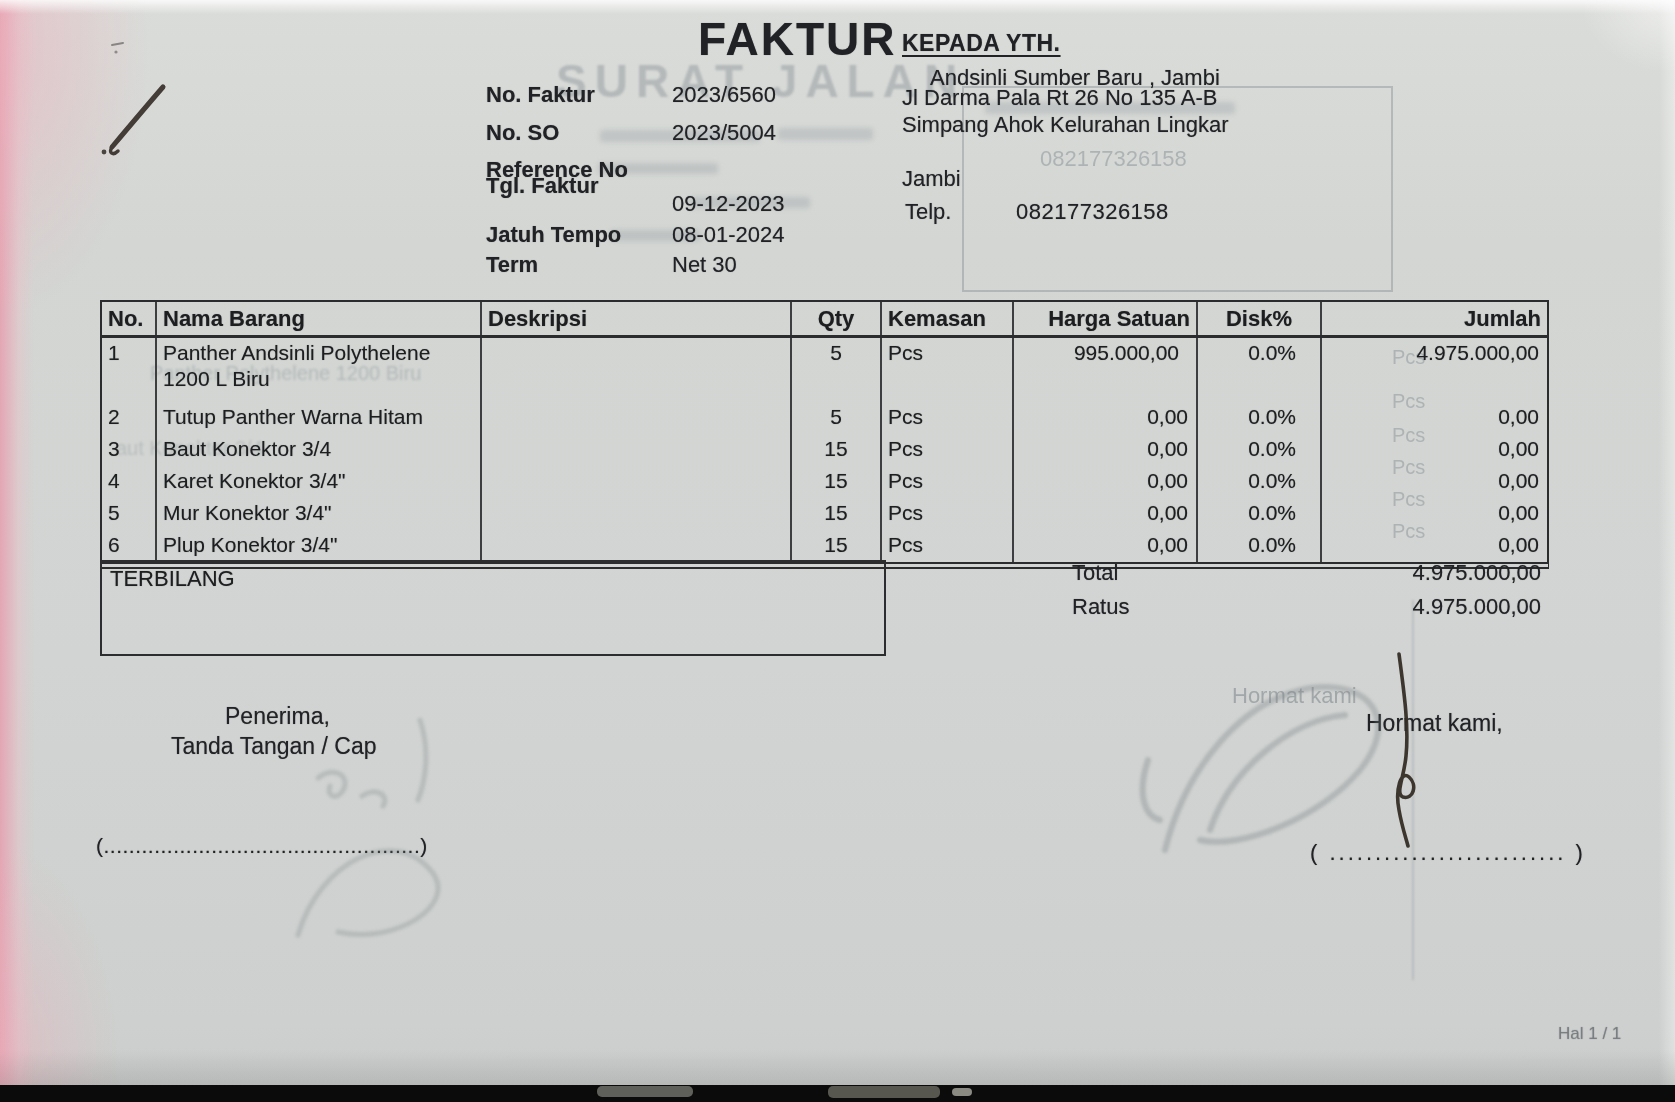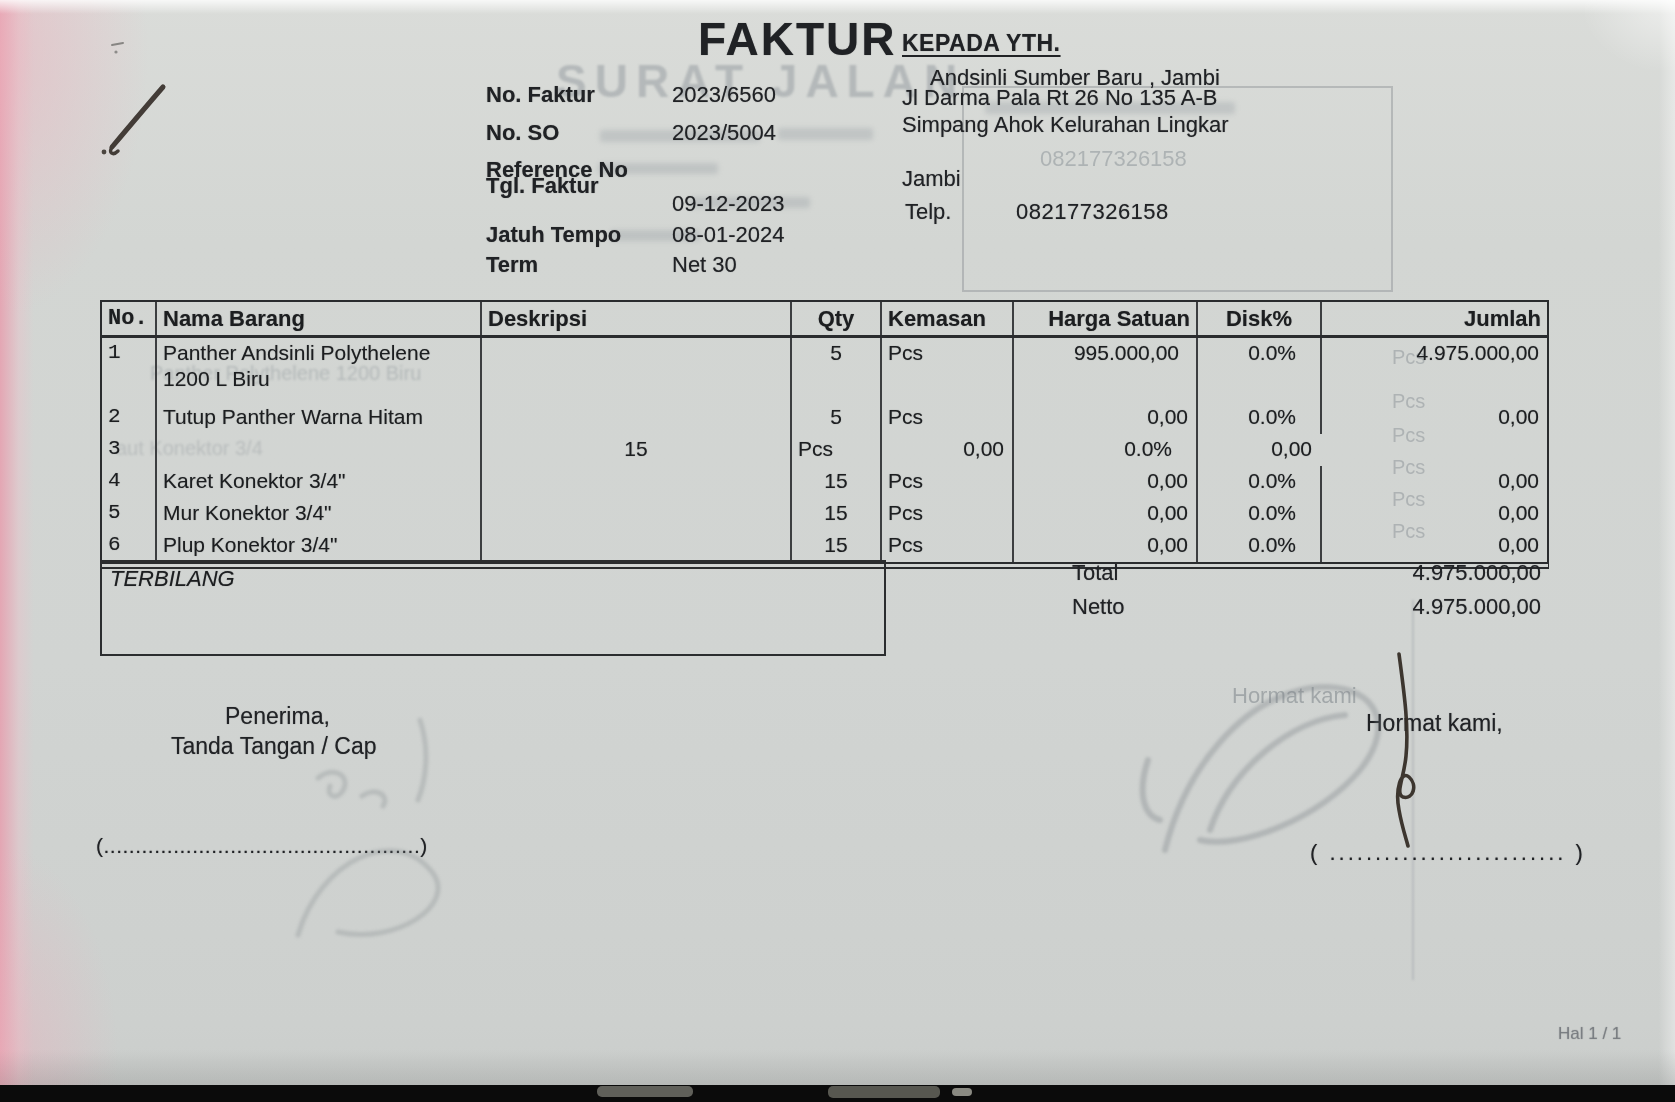--- a/index.html
+++ b/index.html
@@ -51,28 +51,28 @@
   #ghost-item2{left:116px;top:437px;font-size:20px;color:rgba(122,130,136,.28);filter:blur(1px);}
   #hal-label{left:1558px;top:1024px;font-size:17px;color:rgba(108,114,122,.5);filter:blur(.4px);}
 
   
   #items-table{position:absolute;left:100px;top:300px;width:1445px;
                border:2px solid #2a2c2e;border-bottom:7px double #2a2c2e;box-sizing:content-box;}
   .trow{display:grid;grid-template-columns:53px 325px 310px 90px 132px 184px 124px 227px;}
   .trow.head{border-bottom:3px solid #2a2c2e;}
   .cell{border-left:2px solid #3c3e40;box-sizing:border-box;font-size:21px;line-height:26px;
         padding:2px 6px;overflow:hidden;text-shadow:0 0 1px rgba(30,32,35,.4);}
-  .cell:first-child{border-left:none;font-family:Liberation Mono, monospace;}
+  .cell:first-child{border-left:none;}
   .head .cell{font-size:22px;font-weight:bold;display:flex;align-items:center;min-height:33px;padding-top:0;padding-bottom:0;}
   .r-tall .cell{min-height:64px;}
   .r-std .cell{min-height:32px;}
 
   
   #terbilang-box{position:absolute;left:100px;top:560px;width:782px;height:92px;border:2px solid #2b2d2f;}
-  #terbilang-label{position:absolute;left:8px;top:4px;font-size:22px;white-space:nowrap;text-shadow:0 0 1px rgba(30,32,35,.45);font-style:italic;}
+  #terbilang-label{position:absolute;left:8px;top:4px;font-size:22px;white-space:nowrap;text-shadow:0 0 1px rgba(30,32,35,.45);}
   #terbilang-text{position:absolute;left:8px;top:48px;font-size:22px;white-space:nowrap;text-shadow:0 0 1px rgba(30,32,35,.45);}
   .total-label{left:1072px;font-size:22px;}
   .total-value{left:1305px;width:236px;text-align:right;font-size:22px;}
 
   
   #penerima-1{left:225px;top:703px;font-size:23px;}
   #penerima-2{left:171px;top:733px;font-size:23px;}
   #left-sign-line{left:96px;top:834px;font-size:21px;letter-spacing:.5px;}
   #perhatian-box{position:absolute;left:510px;top:699px;width:530px;height:140px;border:2.5px solid #2b2d2f;}
   #perhatian-title{position:absolute;left:10px;top:4px;font-size:24px;white-space:nowrap;text-shadow:0 0 1px rgba(30,32,35,.45);}
@@ -168,20 +168,21 @@
           <div class="cell" style="text-align: left; padding-right: 6px;">Tutup Panther Warna Hitam</div>
           <div class="cell" style="text-align: left; padding-right: 6px;"></div>
           <div class="cell" style="text-align: center; padding-right: 6px;">5</div>
           <div class="cell" style="text-align: left; padding-right: 6px;">Pcs</div>
           <div class="cell" style="text-align: right; padding-right: 8px;">0,00</div>
           <div class="cell" style="text-align: right; padding-right: 24px;">0.0%</div>
           <div class="cell" style="text-align: right; padding-right: 8px;">0,00</div>
         </div>
         <div class="trow r-std">
           <div class="cell" style="text-align: left; padding-right: 6px;">3</div>
+          <div class="cell" style="text-align: left; padding-right: 6px;">Baut Konektor 3/4</div>
           <div class="cell" style="text-align: left; padding-right: 6px;"></div>
           <div class="cell" style="text-align: center; padding-right: 6px;">15</div>
           <div class="cell" style="text-align: left; padding-right: 6px;">Pcs</div>
           <div class="cell" style="text-align: right; padding-right: 8px;">0,00</div>
           <div class="cell" style="text-align: right; padding-right: 24px;">0.0%</div>
           <div class="cell" style="text-align: right; padding-right: 8px;">0,00</div>
         </div>
         <div class="trow r-std">
           <div class="cell" style="text-align: left; padding-right: 6px;">4</div>
           <div class="cell" style="text-align: left; padding-right: 6px;">Karet Konektor 3/4"</div>
@@ -214,21 +215,21 @@
         </div>
       </div>
   </div>
 
   <div id="terbilang-box">
     <div id="terbilang-label">TERBILANG</div>
   </div>
   <div id="totals-block">
       <div class="t total-label" style="top: 560px;">Total</div>
       <div class="t total-value" style="top: 560px;">4.975.000,00</div>
-      <div class="t total-label" style="top: 594px;">Netto</div>
+      <div class="t total-label" style="top: 594px;">Ratus</div>
       <div class="t total-value" style="top: 594px;">4.975.000,00</div>
     </div>
 
   <div class="t" id="penerima-1">Penerima,</div>
   <div class="t" id="penerima-2">Tanda Tangan / Cap</div>
   <div class="t" id="left-sign-line">(..................................................)</div>
   <div class="t" id="hormat-label">Hormat kami,</div>
   <div class="t" id="right-sign-line">( .......................... )</div>
   <div class="t" id="hal-label">Hal 1 / 1</div>
 

